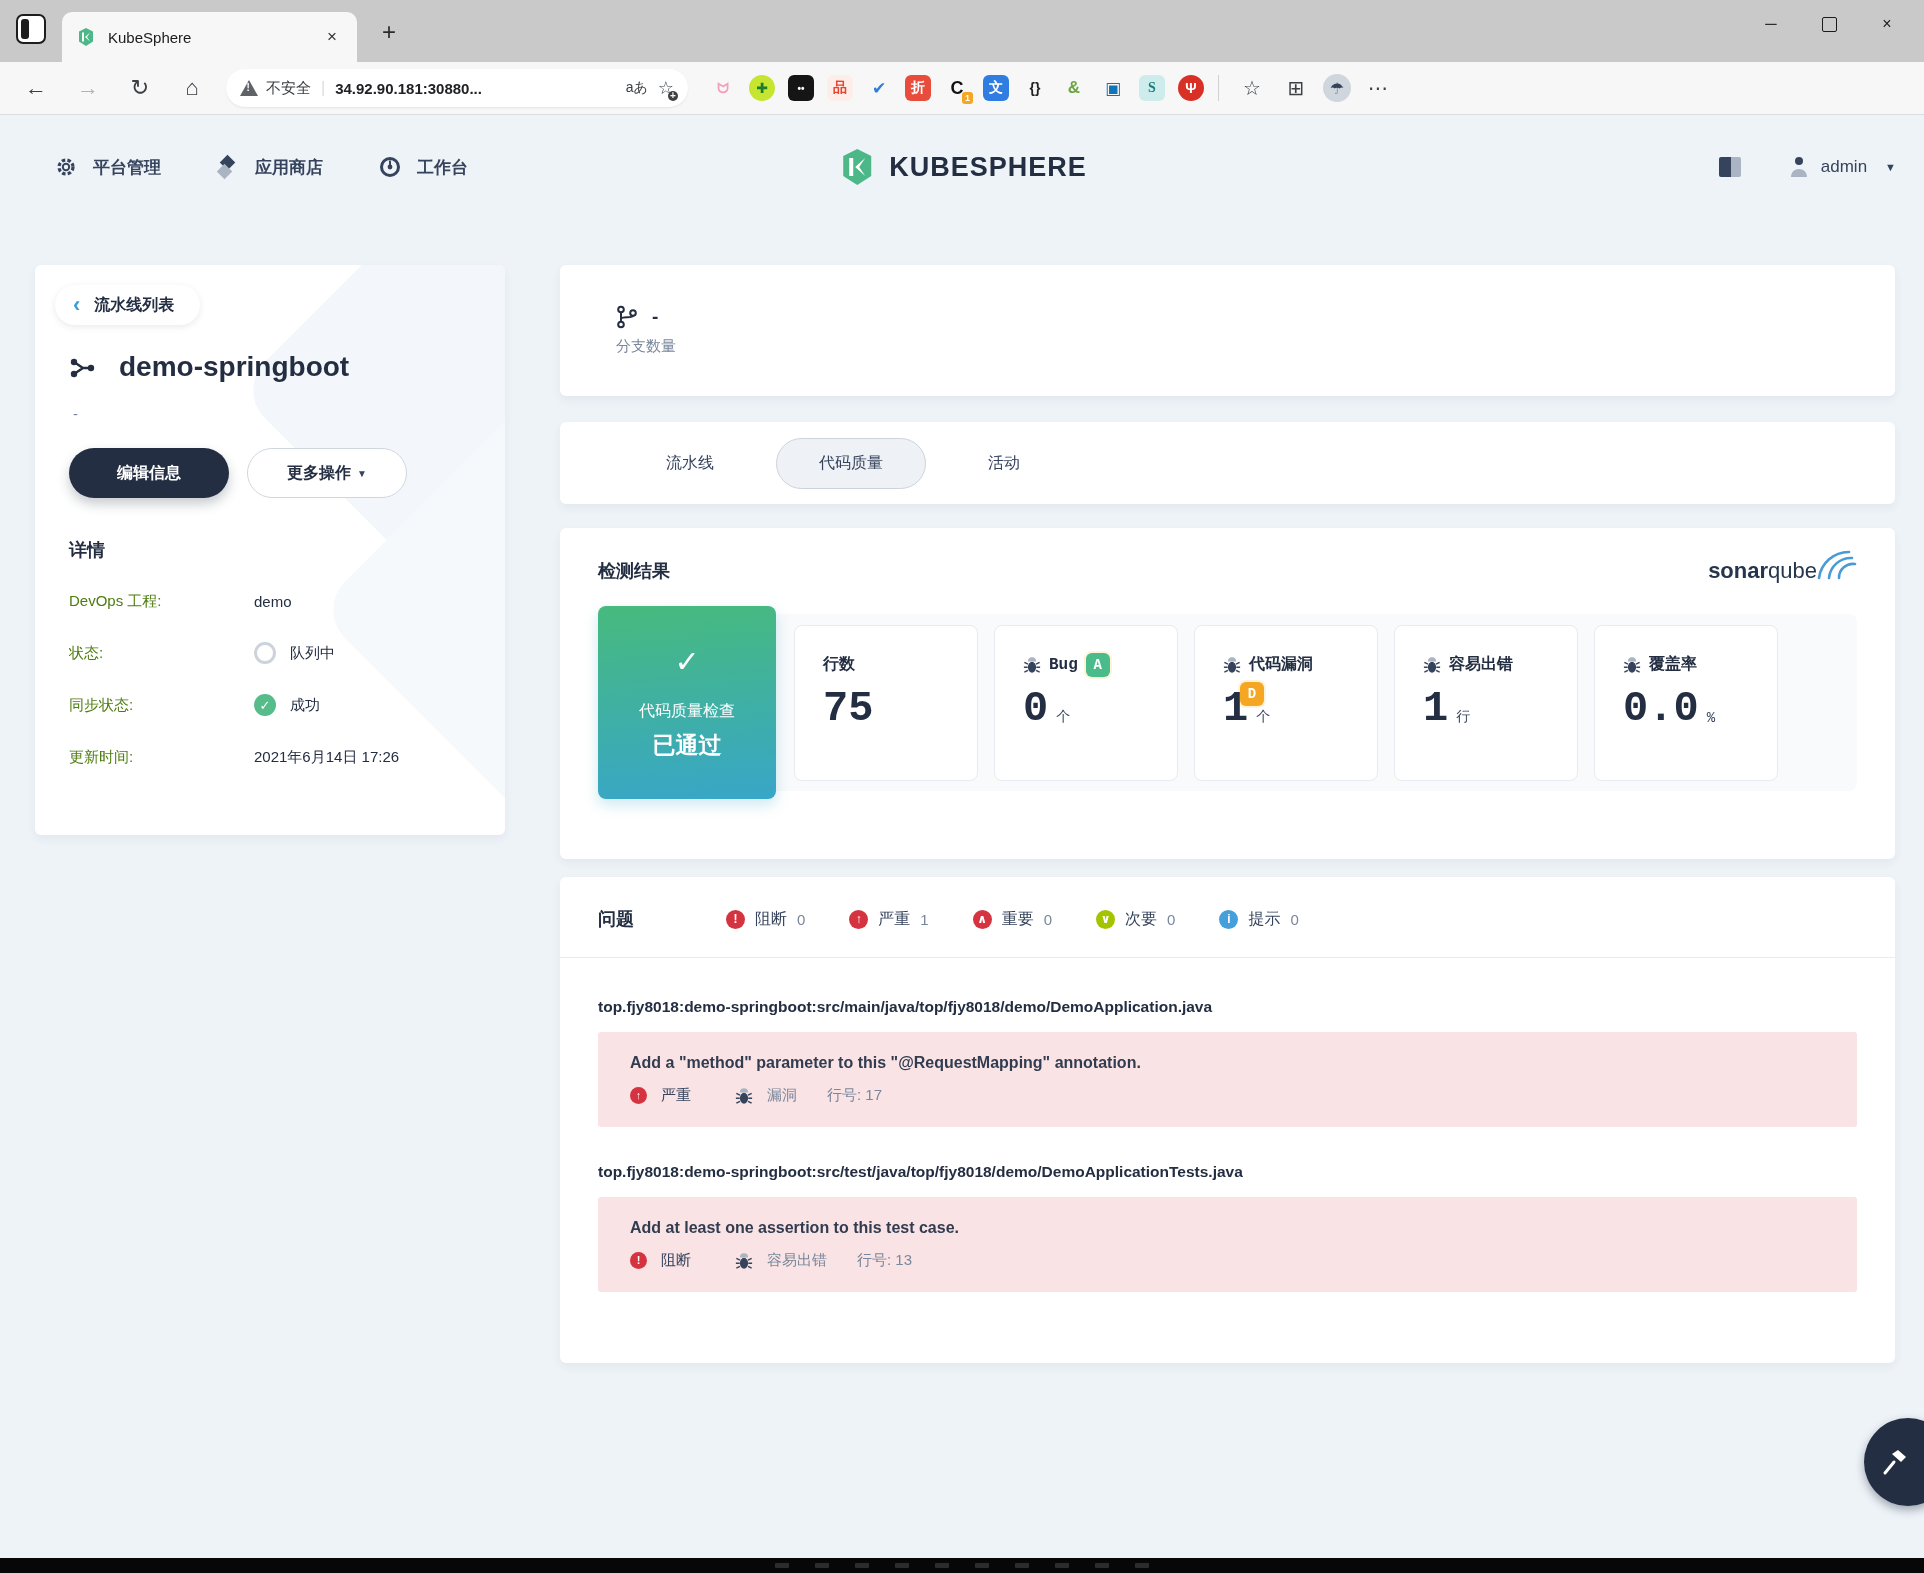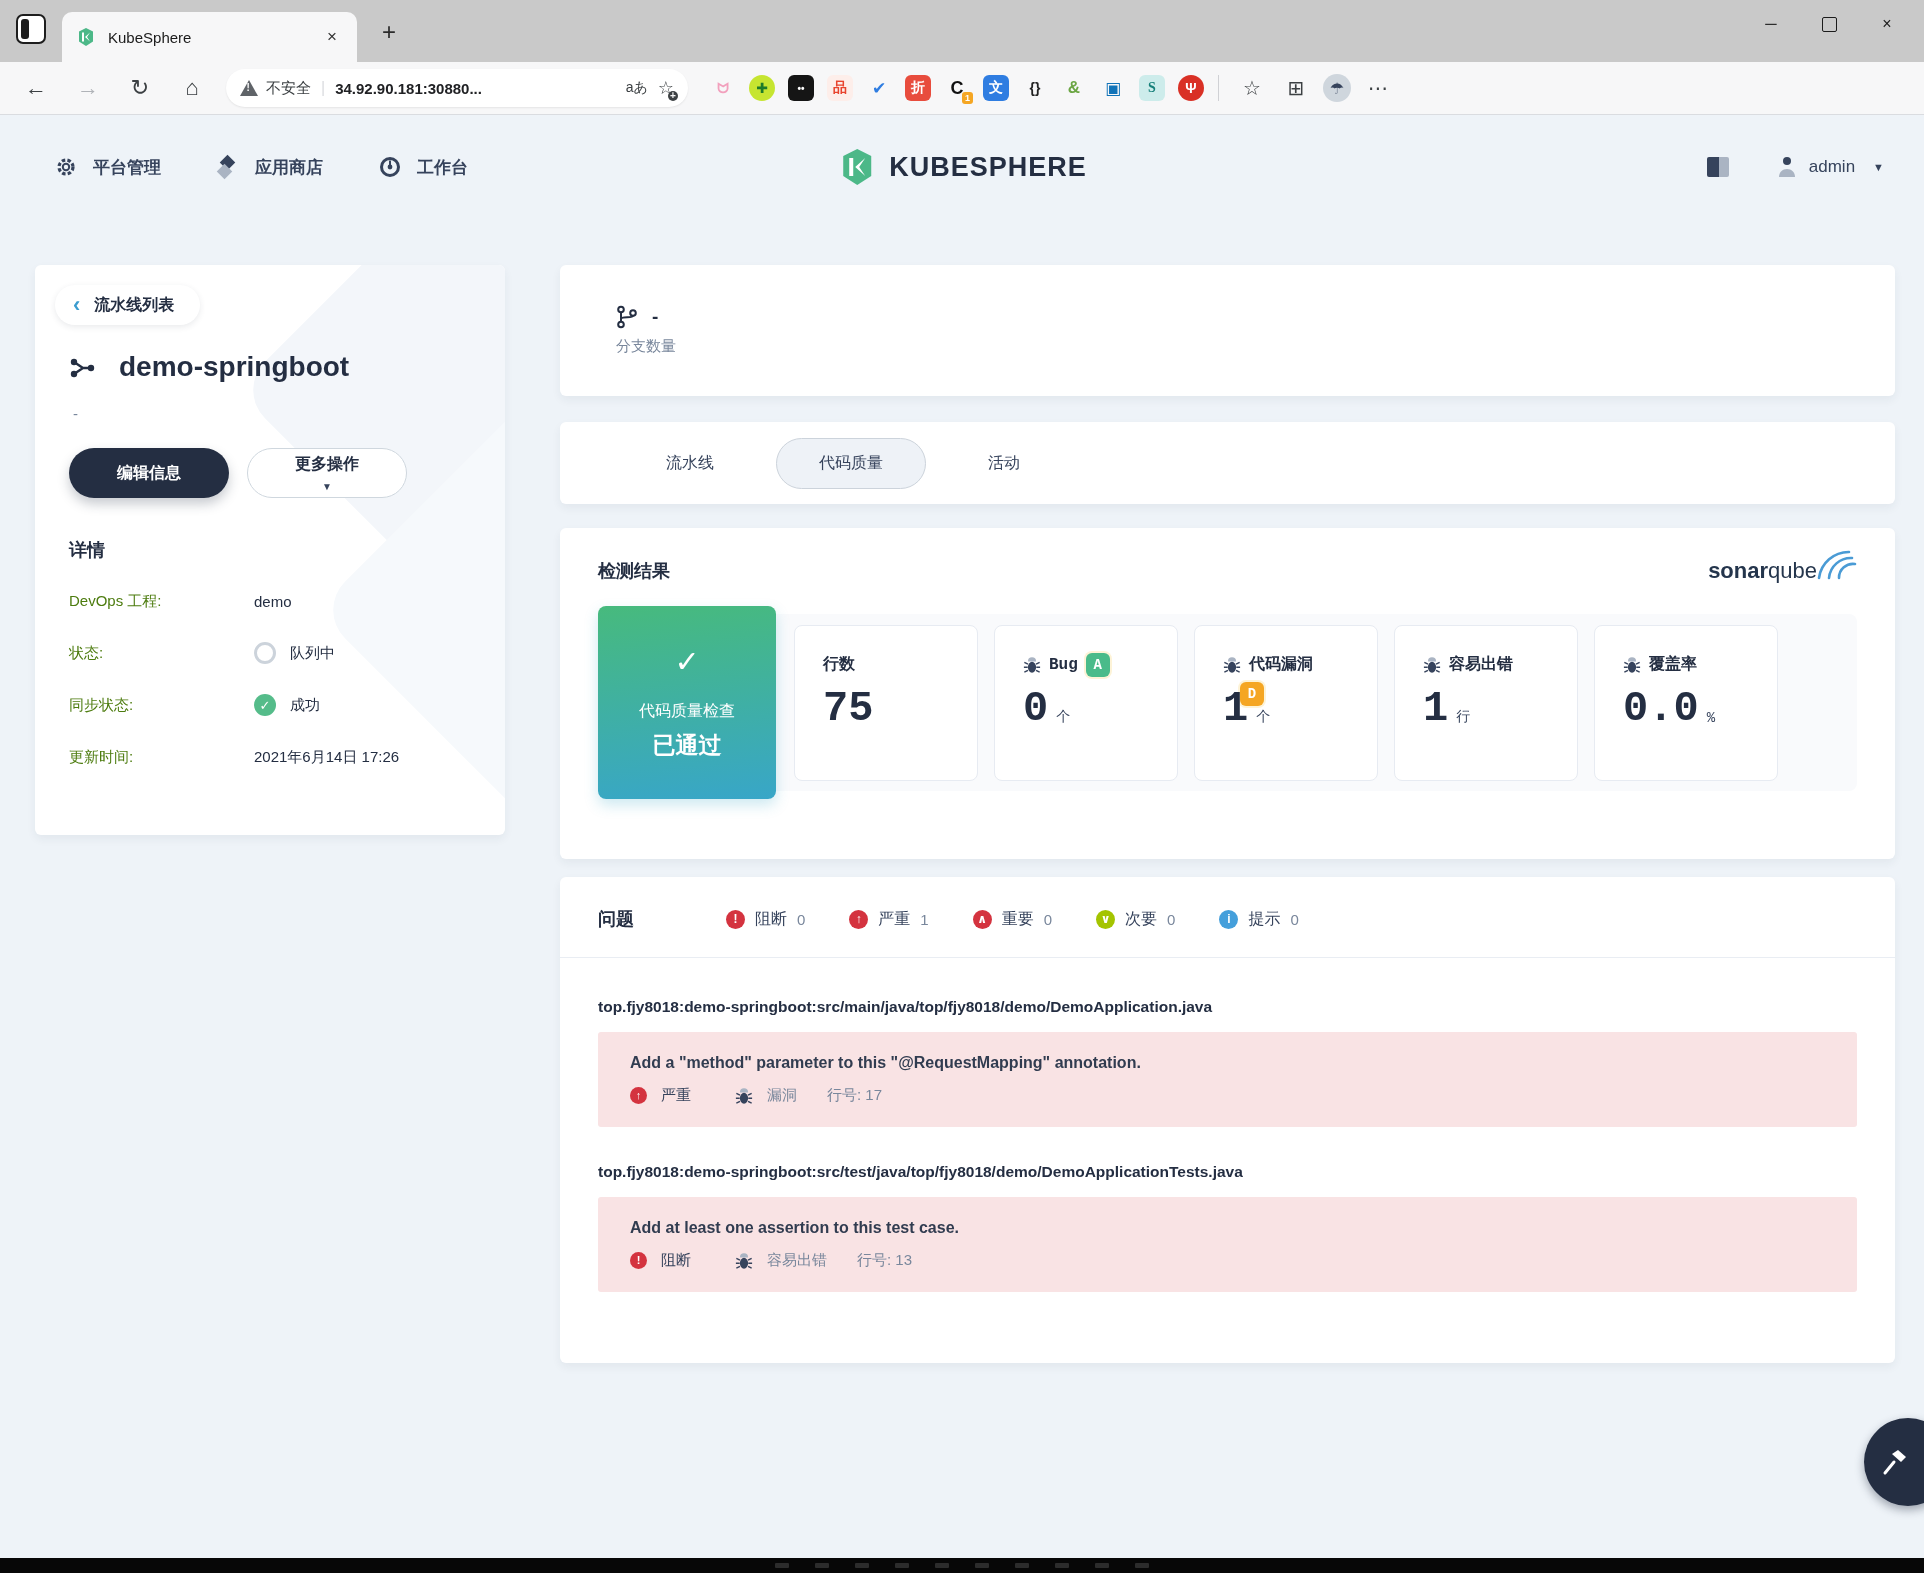--- a/index.html
+++ b/index.html
@@ -45,21 +45,21 @@
   .ks-nav{display:flex;align-items:center;margin-left:55px;gap:56px;}
   .ks-nav-item{display:flex;align-items:center;gap:16px;cursor:pointer;}
   .ks-nav-label{font-size:17px;font-weight:bold;color:#36435c;}
   .gear-svg,.dash-svg{width:22px;height:22px;}
   .diamonds{position:relative;width:22px;height:22px;}
   .diamonds i{position:absolute;width:11px;height:11px;transform:rotate(45deg);}
   .diamonds .d1{left:5px;top:1px;background:#36435c;}
   .diamonds .d2{left:2px;top:10px;background:#aab4c3;}
   .ks-logo{position:absolute;left:50%;transform:translateX(-50%);display:flex;align-items:center;gap:12px;}
   .ks-logo-text{font-size:27px;font-weight:bold;color:#242e42;letter-spacing:1px;}
-  .ks-right{position:absolute;right:40px;display:flex;align-items:center;gap:46px;}
+  .ks-right{position:absolute;right:28px;display:flex;align-items:center;gap:46px;}
   .book-ico{width:24px;height:20px;display:flex;}
   .book-ico i{display:block;height:100%;}
   .book-ico .b1{width:12px;background:#36435c;border-radius:2px 0 0 2px;}
   .book-ico .b2{width:10px;background:#aab4c3;border-radius:0 2px 2px 0;}
   .user-box{display:flex;align-items:center;gap:12px;cursor:pointer;}
   .person-svg{width:20px;height:22px;}
   .user-name{font-size:17px;color:#36435c;}
   .user-caret{font-size:11px;color:#36435c;margin-left:6px;}
   
   .card{background:#fff;border-radius:6px;box-shadow:0 4px 10px rgba(36,46,66,.06);position:absolute;box-sizing:border-box;}
@@ -71,21 +71,21 @@
   .back-pill{display:inline-flex;align-items:center;gap:14px;background:#fff;border-radius:20px;padding:9px 26px 9px 18px;box-shadow:0 2px 6px rgba(36,46,66,.10);cursor:pointer;}
   .back-chevron{color:#3b9ccf;font-size:22px;font-weight:bold;line-height:1;}
   .back-label{font-size:16px;font-weight:bold;color:#242e42;}
   .pipe-title{display:flex;align-items:center;gap:22px;margin:26px 0 0 14px;}
   .pipe-ico{width:28px;height:28px;}
   .pipe-name{font-size:28px;font-weight:bold;color:#242e42;}
   .pipe-sub{margin:22px 0 0 18px;font-size:15px;color:#79879c;}
   .btn-row{display:flex;gap:18px;margin:26px 0 0 14px;}
   .btn{height:50px;border-radius:25px;display:flex;align-items:center;justify-content:center;font-size:16px;font-weight:bold;cursor:pointer;box-sizing:border-box;}
   .btn-dark{width:160px;background:#242e42;color:#fff;box-shadow:0 6px 12px rgba(36,46,66,.25);}
-  .btn-light{width:160px;background:#fff;color:#242e42;border:1px solid #cfd7de;gap:6px;flex-direction:column;}
+  .btn-light{width:160px;background:#fff;color:#242e42;border:1px solid #cfd7de;gap:6px;}
   .btn-caret{font-size:10px;color:#36435c;}
   .details-title{font-size:18px;font-weight:bold;color:#242e42;margin:40px 0 8px 14px;}
   .field-row{display:flex;align-items:center;margin:26px 0 0 14px;min-height:26px;}
   .field-label{width:185px;font-size:15px;color:#4d7c0f;flex:none;}
   .field-value{font-size:15px;color:#242e42;display:flex;align-items:center;gap:14px;}
   .circ-queued{width:22px;height:22px;border-radius:50%;border:3px solid #ccd3db;box-sizing:border-box;background:#fff;}
   .circ-success{width:22px;height:22px;border-radius:50%;background:#55bc8a;color:#fff;font-size:13px;display:flex;align-items:center;justify-content:center;font-weight:bold;}
   
   .main-card1{left:560px;top:265px;width:1335px;height:131px;display:flex;align-items:center;padding:0 56px;}
   .m-group{width:414px;}

